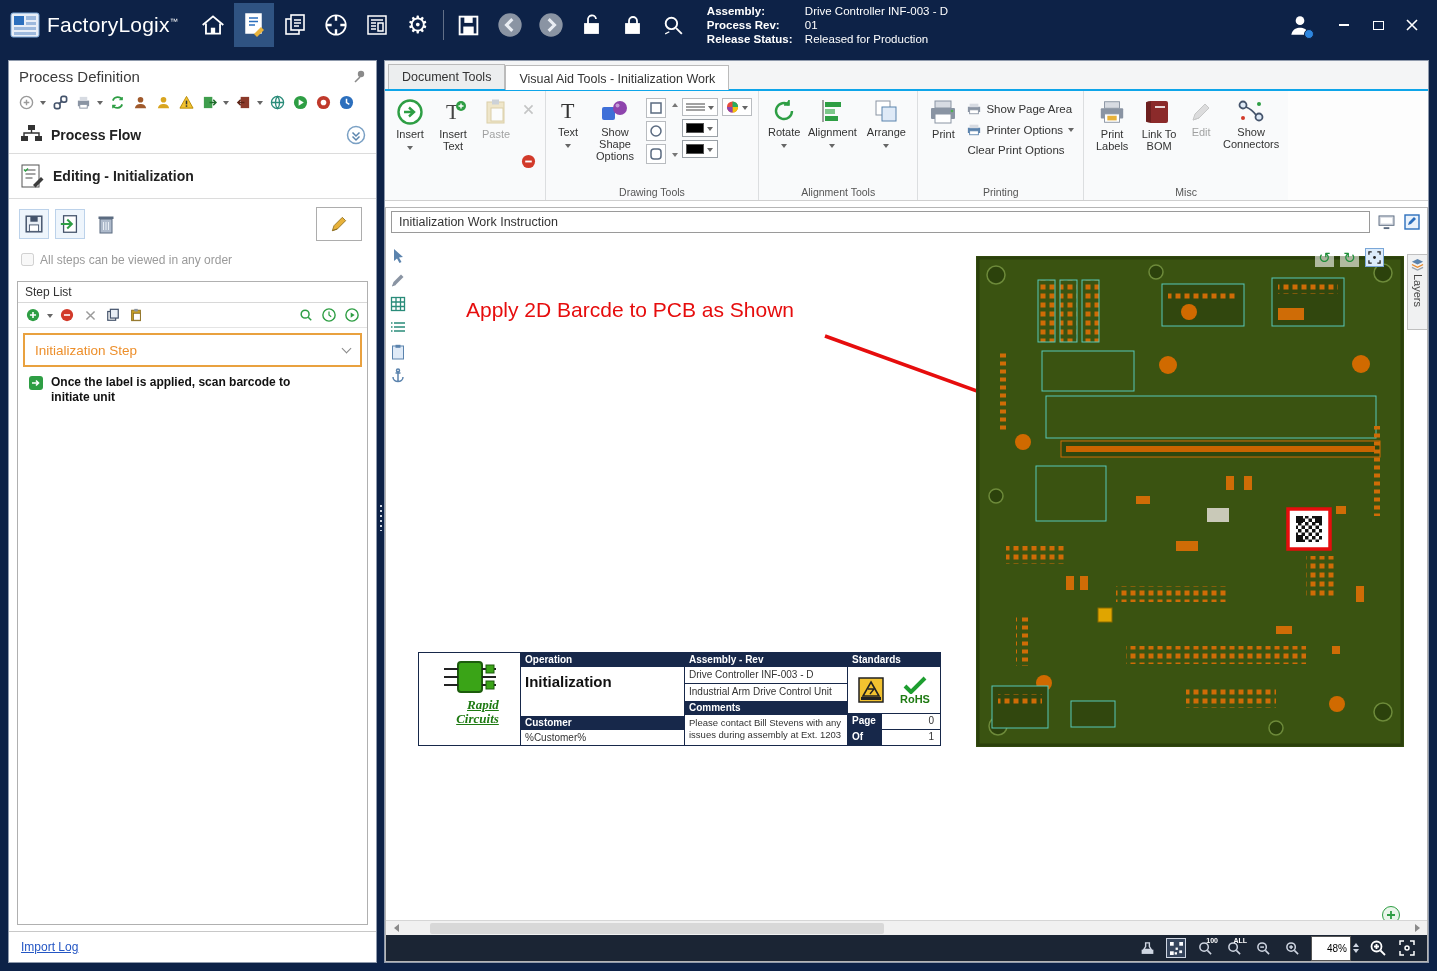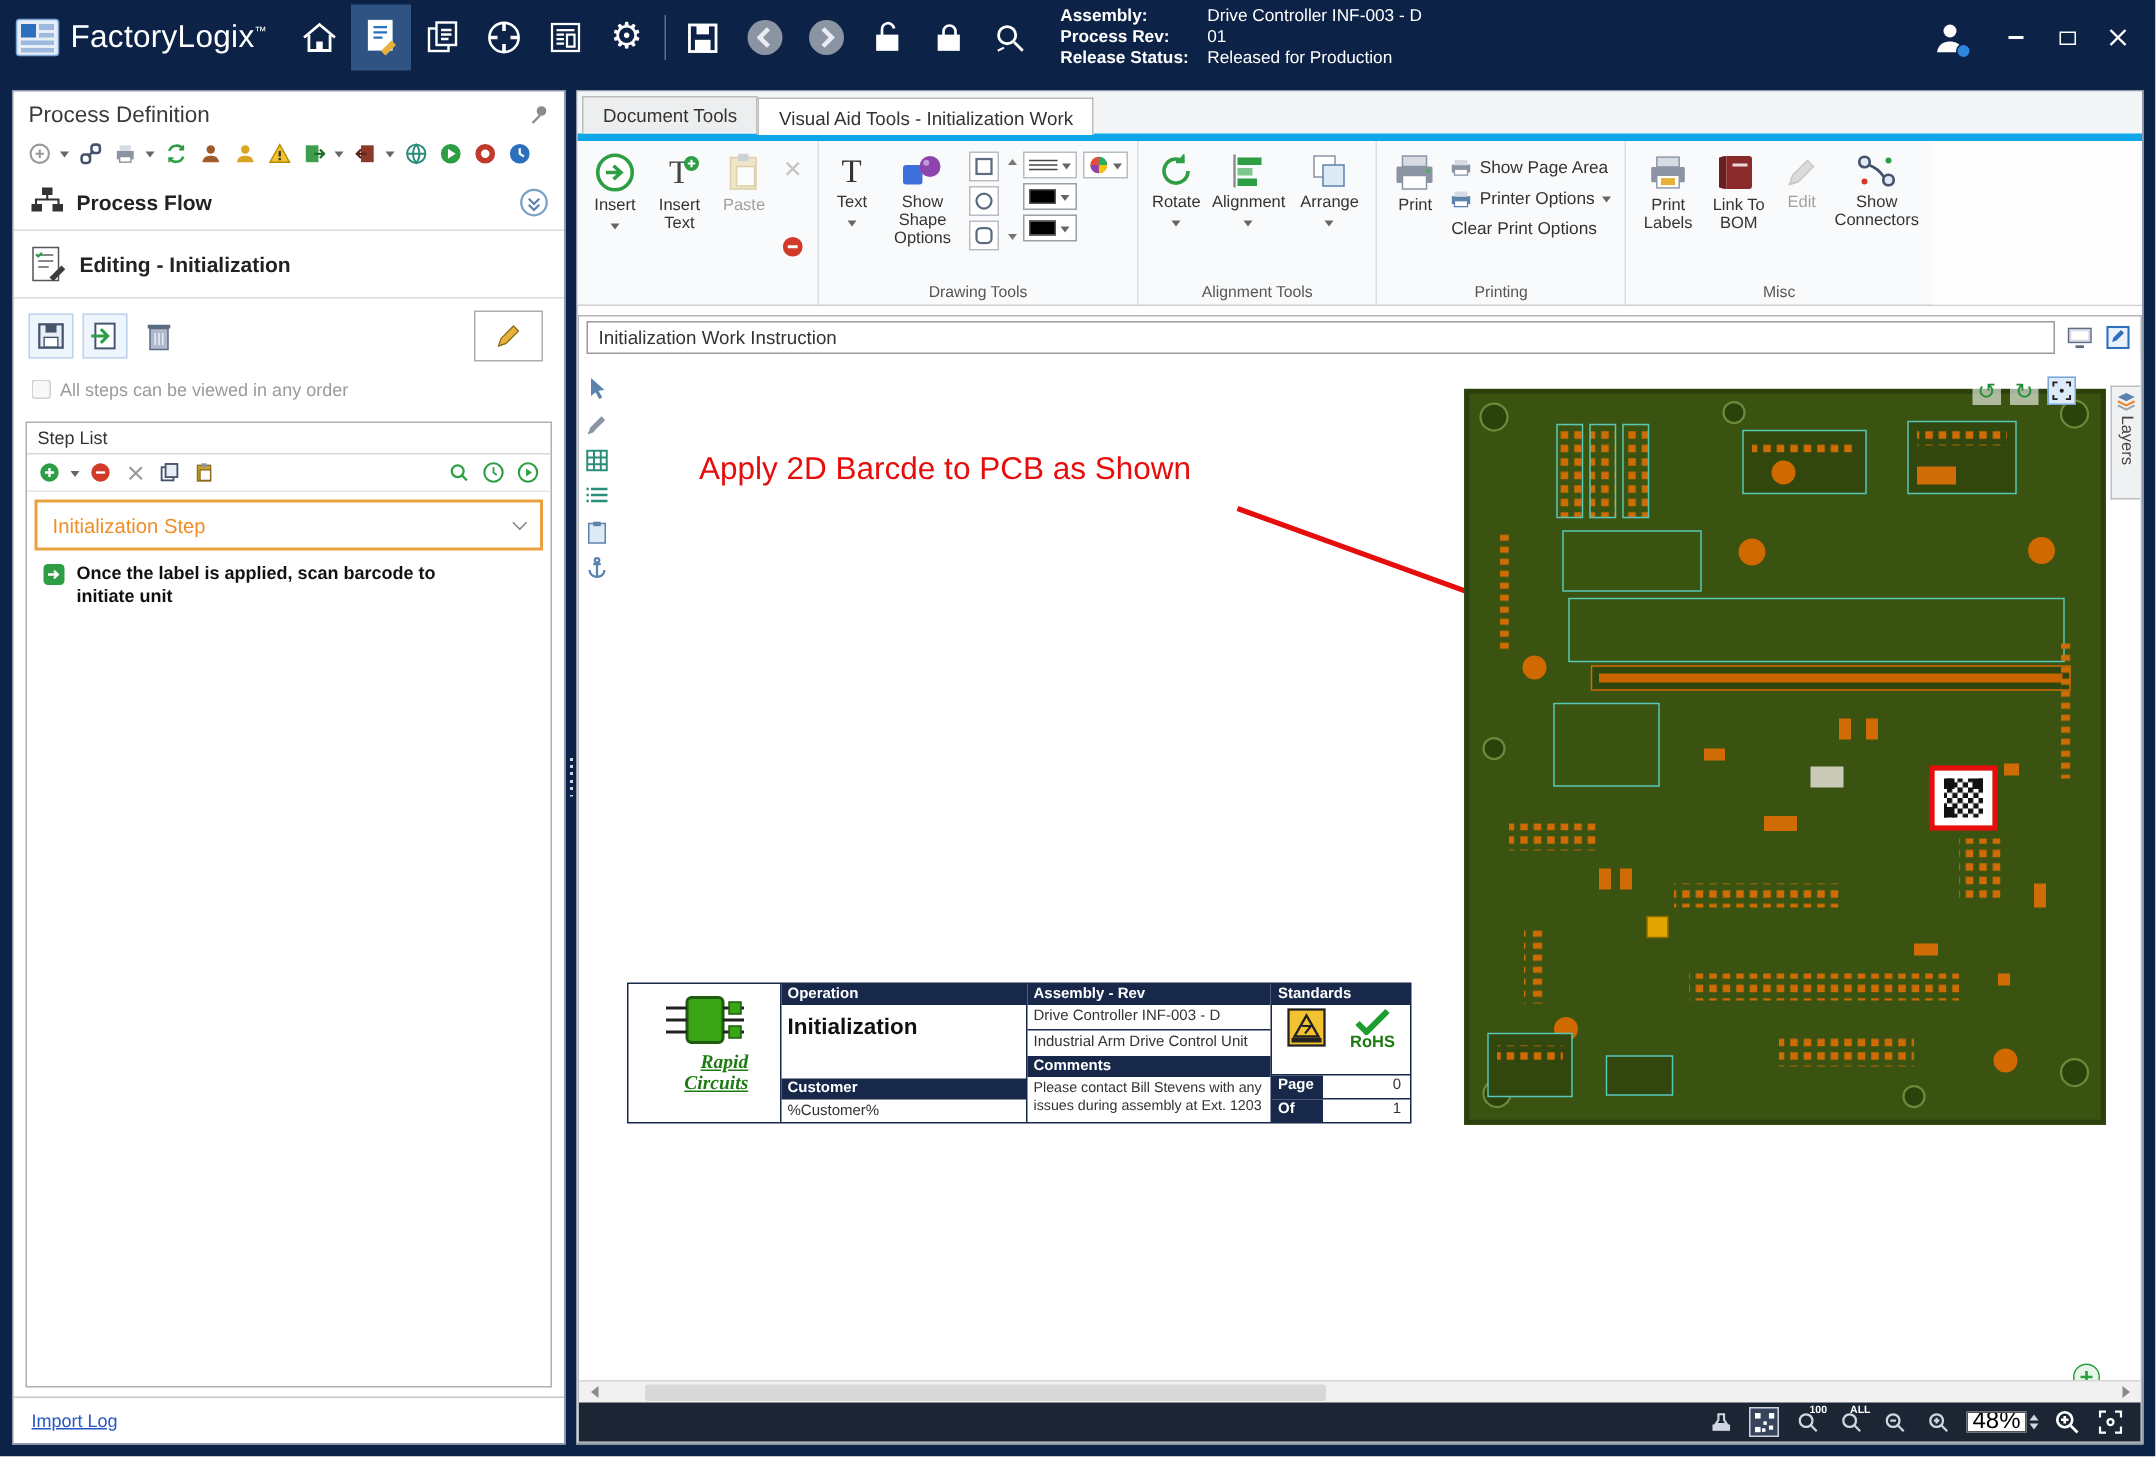--- a/index.html
+++ b/index.html
@@ -53,21 +53,21 @@
 .sl-note b{font-size:12px;color:#111;line-height:15px;width:250px}
 .sb-footer{border-top:1px solid #c8c8c8;padding:8px 12px}
 .sb-footer a{color:#2456c4;font-size:12px;text-decoration:underline;cursor:pointer}
 
 
 .splitter{width:7px;position:relative;cursor:col-resize}
 .splitter::after{content:"";position:absolute;left:3px;top:445px;width:2px;height:26px;background:repeating-linear-gradient(#cfd6e2 0 2px,transparent 2px 5px)}
 
 
 .main{flex:1;display:flex;flex-direction:column;min-width:0;min-height:0}
-.tabbar{display:flex;padding:3px 3px 0;background:#f4f5f6;border-bottom:5px solid #0ea5e9;flex:0 0 auto}
+.tabbar{display:flex;padding:3px 3px 0;background:#f4f5f6;border-bottom:2px solid #0ea5e9;flex:0 0 auto}
 .tab{border:1px solid #bbb;border-bottom:none;padding:5px 13px 4px;font-size:12.5px;background:#eceeef;color:#333;cursor:pointer;white-space:nowrap}
 .tab.active{background:#fff;position:relative;top:1px;padding-top:6px}
 
 
 .ribbon{display:flex;background:#f9fafb;border-bottom:1px solid #cfcfcf;height:110px;flex:0 0 auto}
 .rgroup{position:relative;display:flex;align-items:flex-start;gap:2px;padding:5px 6px 17px;border-right:1px solid #dcdee0}
 .glabel{position:absolute;bottom:2px;left:0;right:0;text-align:center;font-size:10.5px;color:#555}
 .rbtn{display:flex;flex-direction:column;align-items:center;gap:2px;padding:2px 3px;font-size:11px;color:#333;text-align:center;cursor:pointer;min-width:38px;line-height:12px}
 .rbtn.dis{opacity:.45;cursor:default}
 .minicol{display:flex;flex-direction:column;justify-content:space-between;height:78px;padding:4px 2px}
@@ -108,39 +108,39 @@
 .wl-col{display:flex;flex-direction:column}
 .wl-op{width:164px;border-right:1px solid #17284a}
 .wl-mid{width:163px;border-right:1px solid #17284a}
 .wl-std{width:92px}
 .wl-hdr{background:#17284a;color:#fff;font-weight:bold;font-size:10px;padding:1px 4px;flex:0 0 14px}
 .wl-opval{flex:1;font-size:15px;font-weight:bold;color:#111;padding:6px 4px}
 .wl-val{border-bottom:1px solid #17284a;padding:2px 4px;font-size:10px;flex:0 0 17px;white-space:nowrap;overflow:hidden}
 .wl-val.last{border-bottom:none}
 .wl-cust{padding:2px 4px;font-size:10px}
 .wl-cmt{padding:2px 4px;font-size:9.5px;line-height:12px}
-.wl-icons{flex:1;display:flex;justify-content:space-around;padding:2px}
+.wl-icons{flex:1;display:flex;align-items:center;justify-content:space-around;padding:2px}
 .wl-minirow{display:flex;flex:0 0 16px;border-top:1px solid #17284a}
 .wl-minihdr{background:#17284a;color:#fff;font-weight:bold;width:34px;padding:1px 4px}
 .wl-minival{flex:1;padding:1px 6px;text-align:right}
 .rohs{display:flex;flex-direction:column;align-items:center;color:#1e7a12;font-weight:bold;font-size:11px;line-height:10px}
 
 
 .hscroll{height:15px;background:#f1f1f1;border-top:1px solid #d6d6d6;display:flex;align-items:center;flex:0 0 auto}
 .hs-arrow{width:16px;height:15px;display:flex;align-items:center;justify-content:center;cursor:pointer}
 .tri-l{width:0;height:0;border:4px solid transparent;border-right:5px solid #8a8a8a}
 .tri-r{width:0;height:0;border:4px solid transparent;border-left:5px solid #8a8a8a}
 .hs-track{flex:1;position:relative;height:15px}
 .hs-thumb{position:absolute;left:28px;top:2px;width:45%;height:11px;background:#d8d8d8;border-radius:2px;cursor:pointer}
 .statusbar{height:26px;background:#1b2534;display:flex;align-items:center;padding:0 10px;gap:9px;flex:0 0 auto}
 .sb-ic{width:20px;height:20px;display:flex;align-items:center;justify-content:center;cursor:pointer;position:relative}
 .sb-ic.sel{background:#36455c;border:1px solid #cfd6e2}
 .sb-sup{position:absolute;top:-1px;right:-3px;font-size:7px;color:#fff;font-weight:bold}
 .zoomwrap{display:flex;align-items:center}
-.zoomfield{width:40px;height:14px;border:1px solid #555;font-size:16px;text-align:left;padding:0 3px;font-family:"Liberation Sans",sans-serif}
+.zoomfield{width:40px;height:25px;border:1px solid #555;font-size:10px;text-align:right;padding:0 3px;font-family:"Liberation Sans",sans-serif}
 .spin{display:flex;flex-direction:column;gap:2px;margin-left:2px}
 .spin i{width:0;height:0;border:3px solid transparent;display:block}
 .spin .up{border-bottom:4px solid #cfd6e2}
 .spin .dn{border-top:4px solid #cfd6e2}
 </style>
 </head>
 <body>
 
 <div class="app">
 

